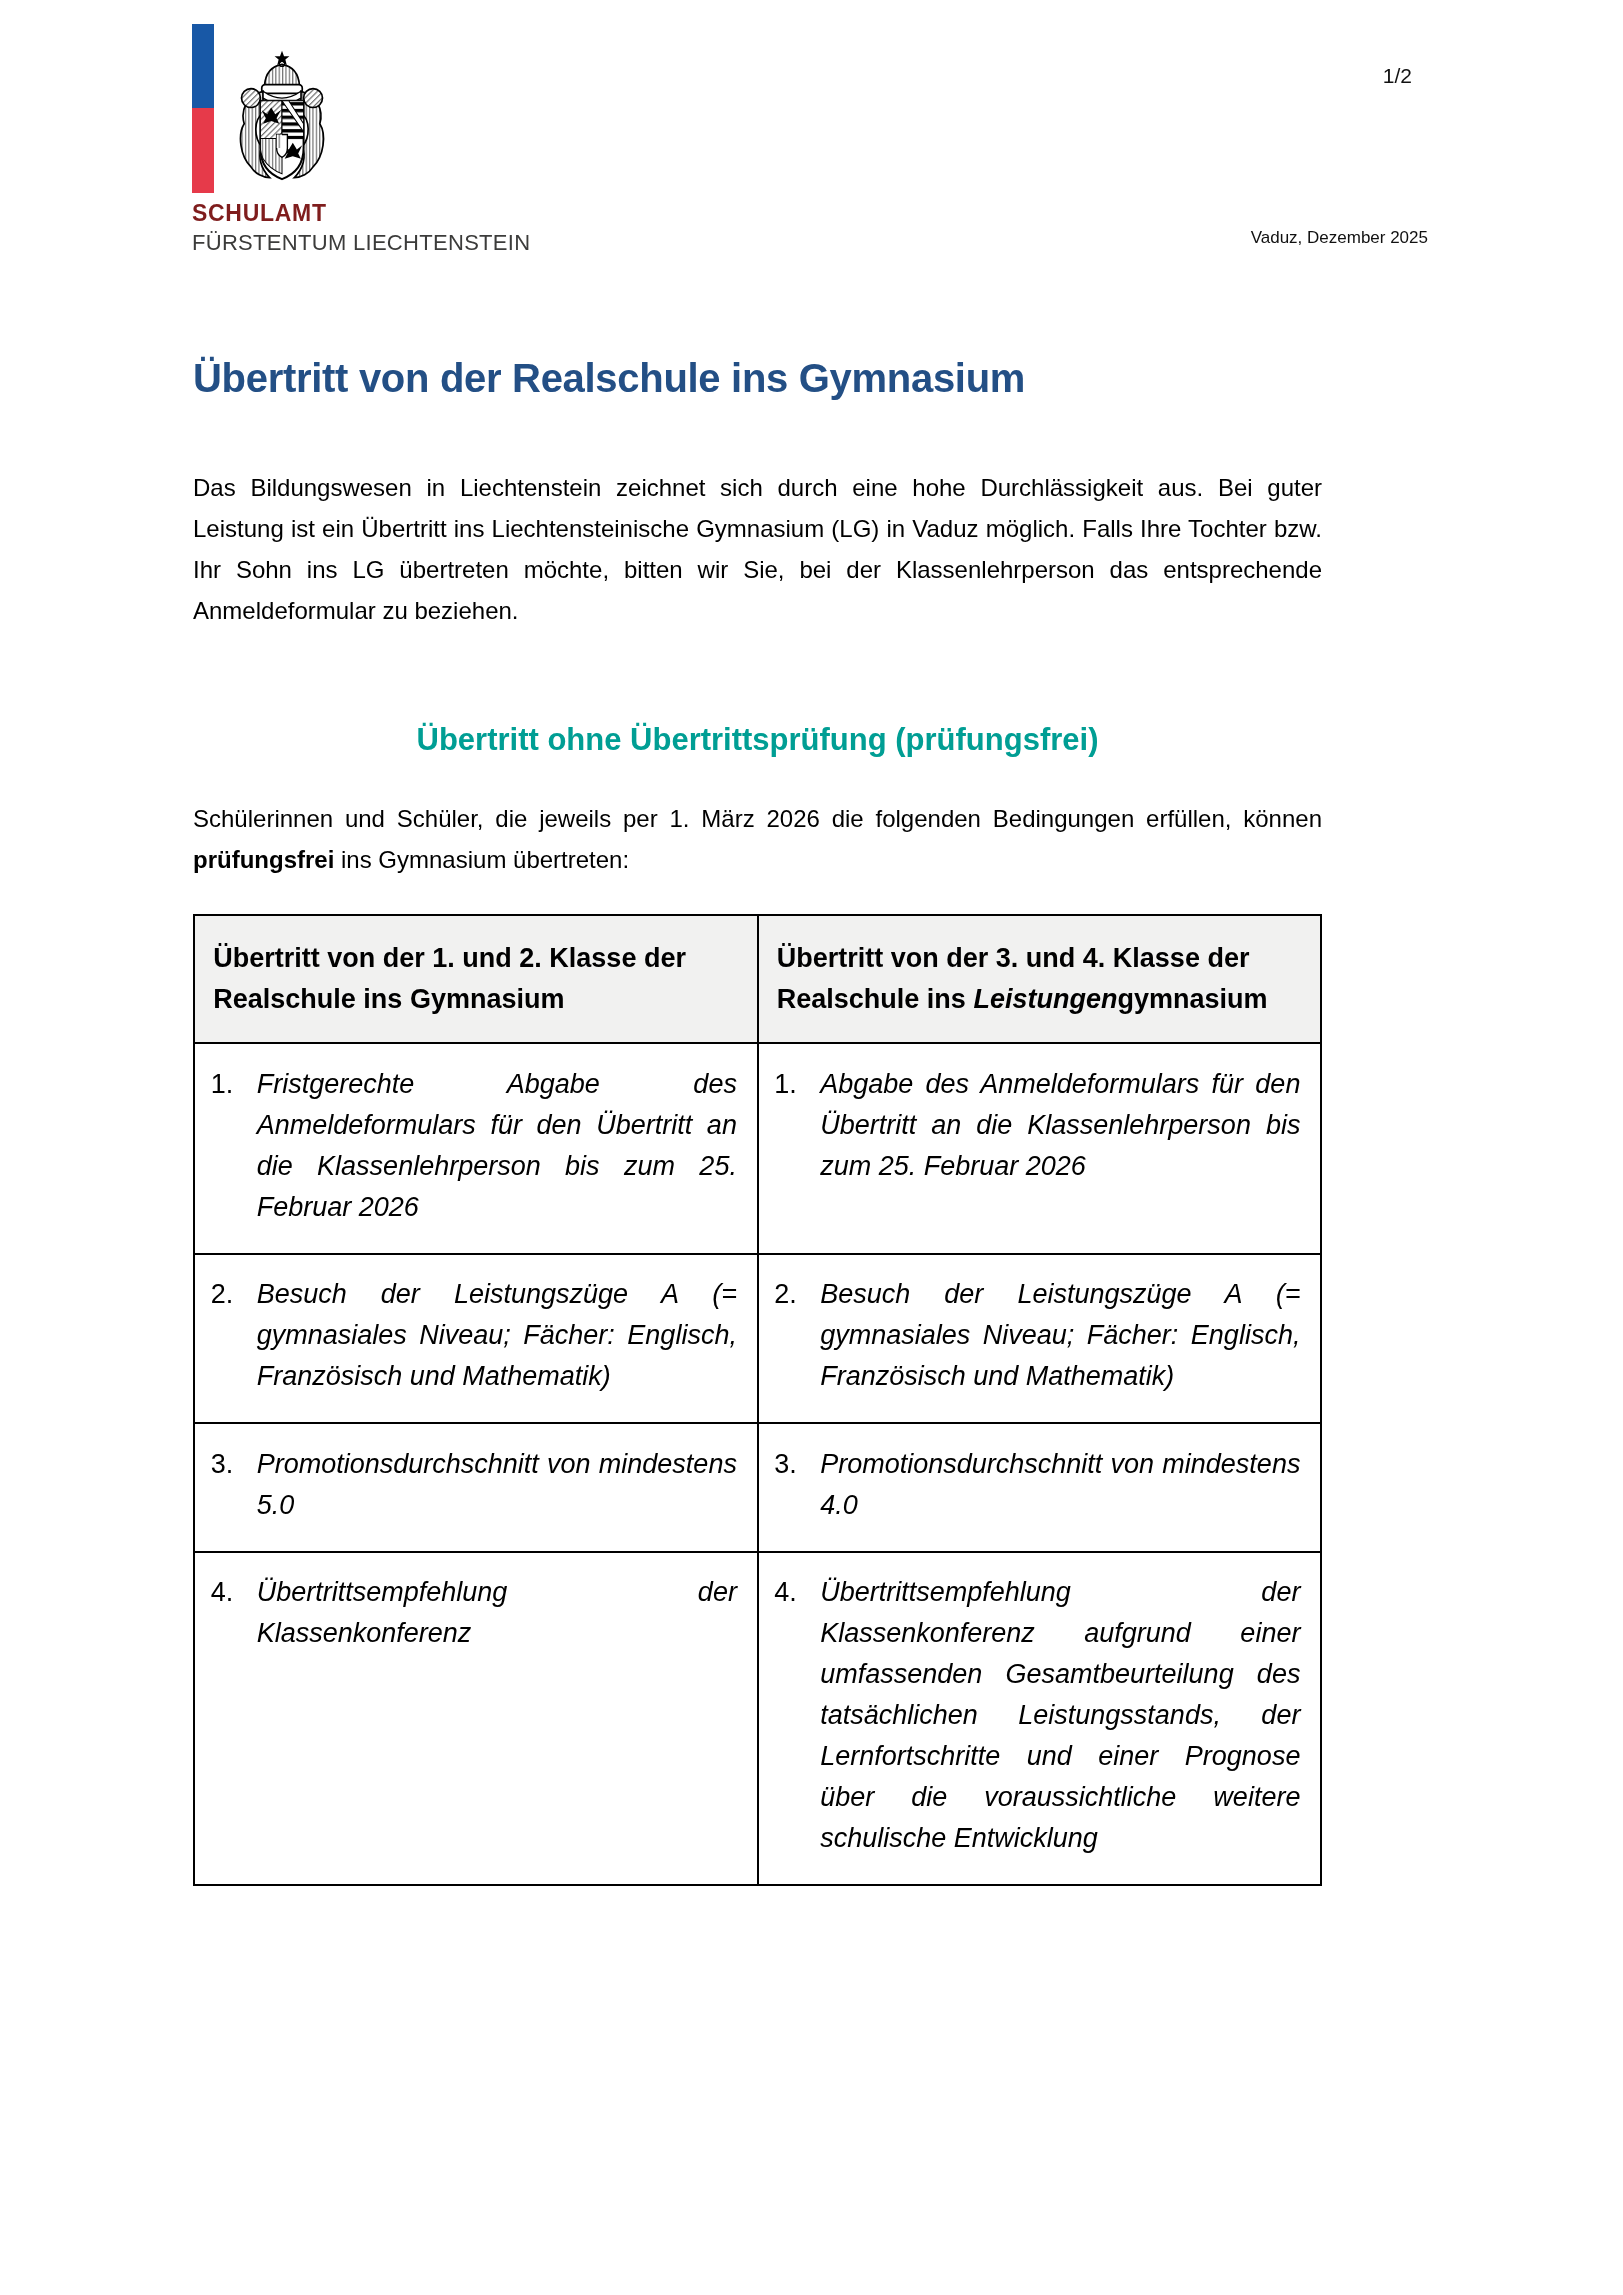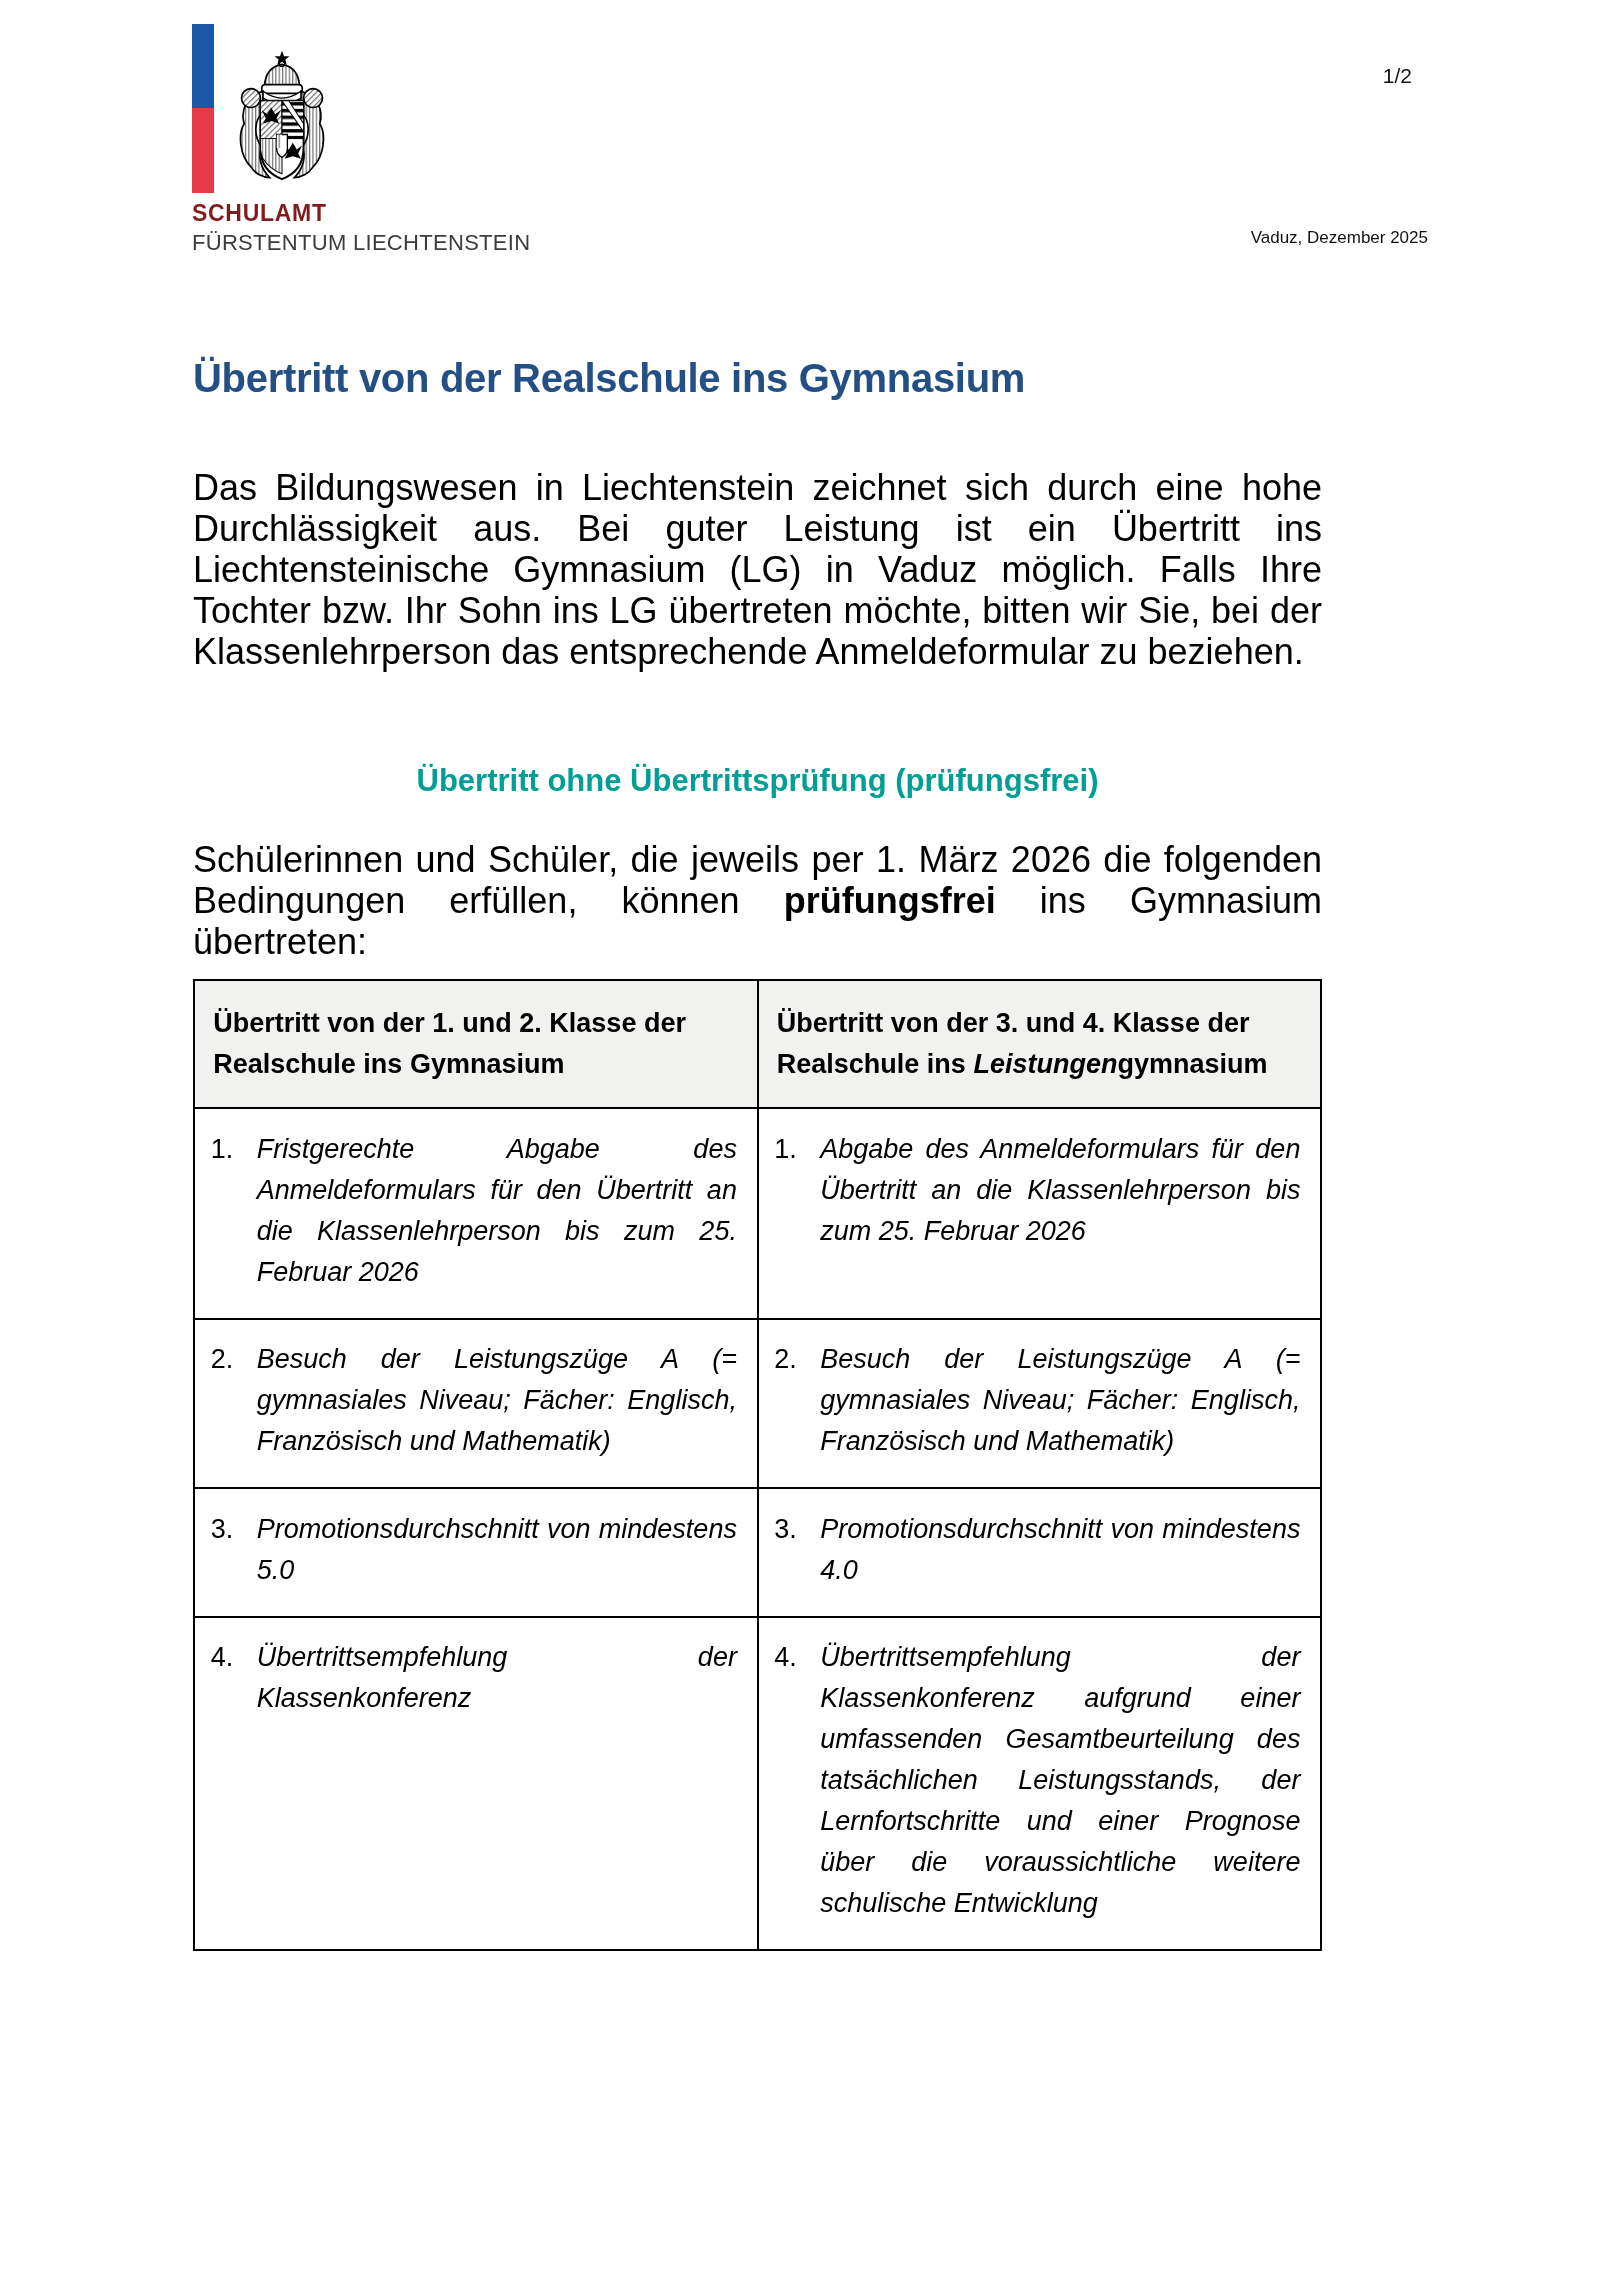--- a/index.html
+++ b/index.html
@@ -24,34 +24,34 @@
   .page-num{position:absolute;top:64px;right:211px;font-size:21px;color:#111;}
   .doc-date{position:absolute;top:228px;right:195px;font-size:17px;color:#111;}
 
   
   .content{position:absolute;left:193px;top:352px;width:1129px;}
   h1.doc-title{
     margin:0;font-size:40px;line-height:52px;font-weight:bold;
     color:#234F85;letter-spacing:-0.3px;
   }
   p.body-text{
-    margin:0;font-size:36px;line-height:41px;text-align:justify;color:#000;
+    margin:0;font-size:24px;line-height:41px;text-align:justify;color:#000;
   }
   p.intro{margin-top:63px;}
   h2.section-heading{
     margin:88px 0 0 0;font-size:31px;line-height:41px;font-weight:bold;
     color:#009E94;
     text-align:center;
   }
   p.lead{margin-top:38px;}
   .bold{font-weight:bold;}
 
   
   table.cond-table{
-    margin-top:17px;width:100%;border-collapse:collapse;table-layout:fixed;
+    margin-top:34px;width:100%;border-collapse:collapse;table-layout:fixed;
   }
   table.cond-table th,table.cond-table td{
     border:2px solid #000;vertical-align:top;
     font-size:27px;line-height:41px;
   }
   table.cond-table th{
     background:#F1F1F0;text-align:left;font-weight:bold;
     padding:22px 23.6px 22px 18.3px;
   }
   table.cond-table td{padding:19.6px 19.6px 25px 15.7px;}

